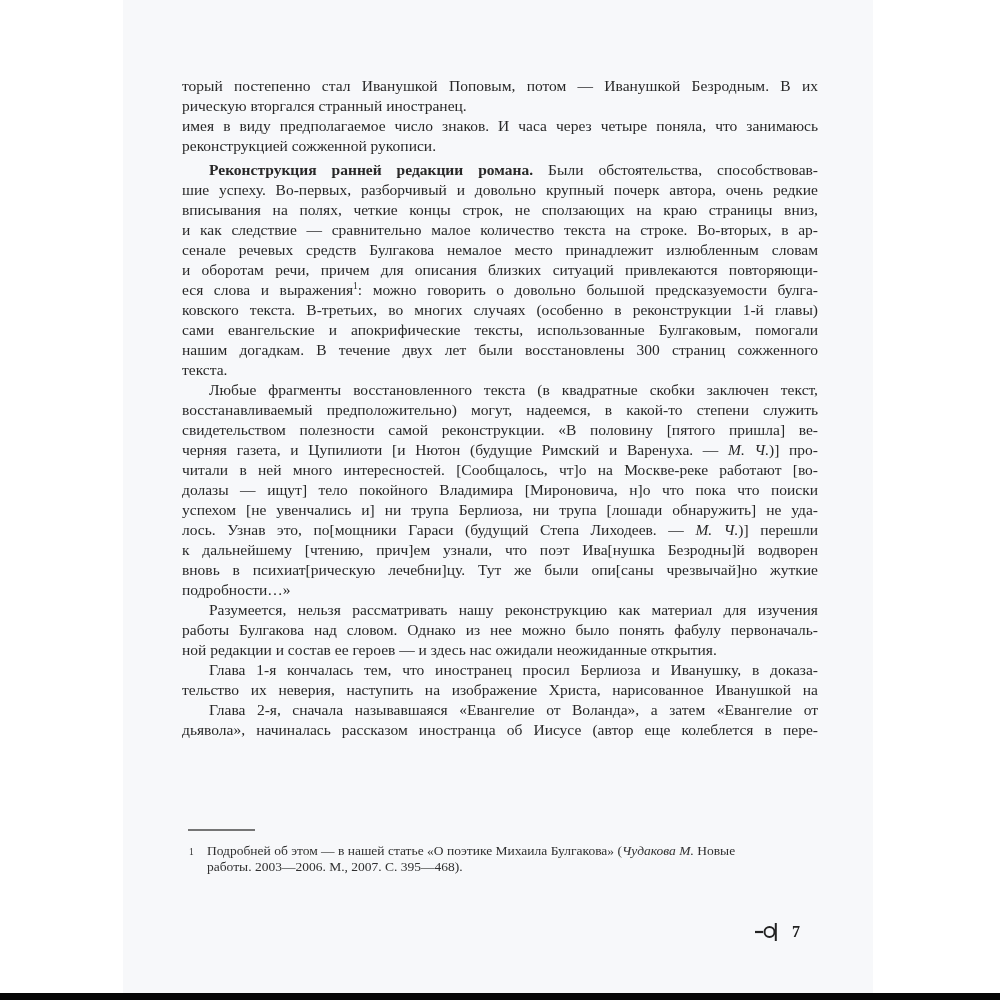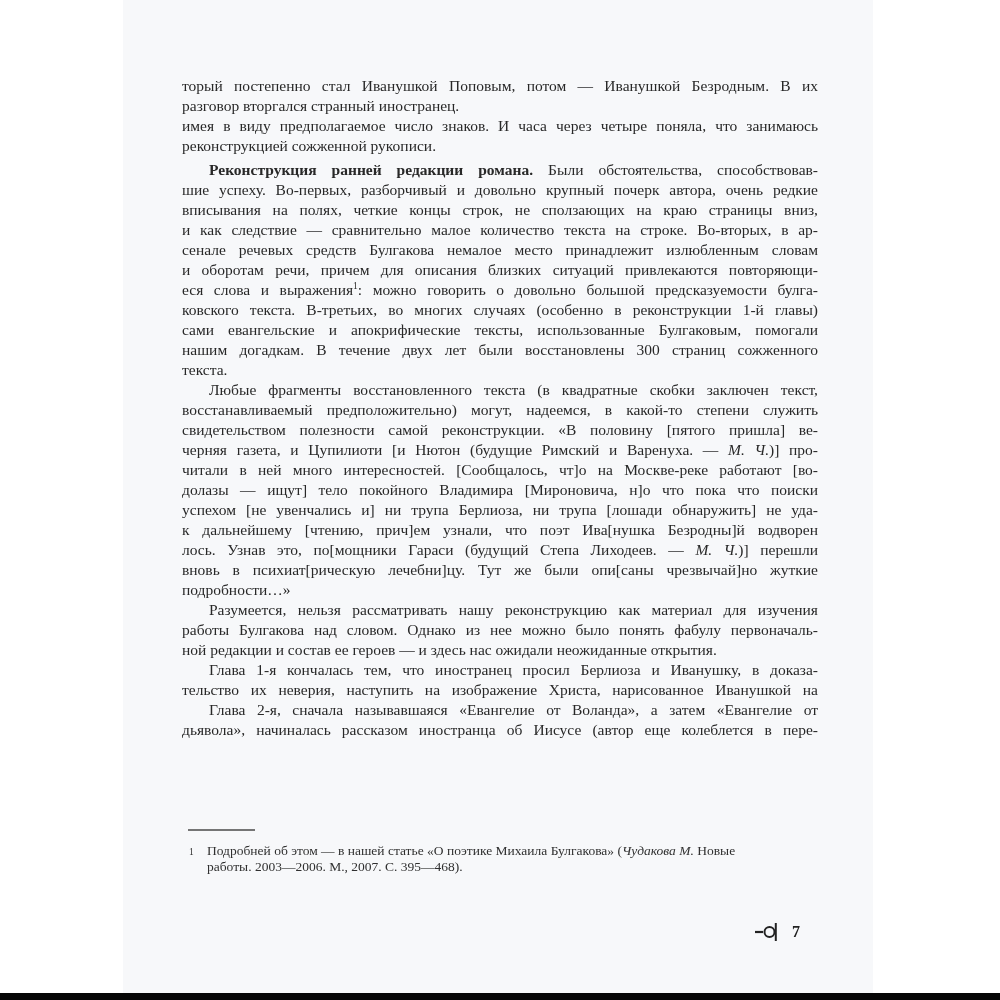--- a/index.html
+++ b/index.html
@@ -55,21 +55,21 @@
 </style>
 </head>
 <body>
 
 <div class="stage">
   <div class="page">
 
     <div class="content">
         <div class="para">
           <div class="line"><span>торый постепенно стал Иванушкой Поповым, потом — Иванушкой Безродным. В их</span></div>
-          <div class="line pl"><span>разговор вторгался странный иностранец.</span></div>
+          <div class="line pl"><span>рическую вторгался странный иностранец.</span></div>
         </div>
         <div class="para">
           <div class="line"><span>имея в виду предполагаемое число знаков. И часа через четыре поняла, что занимаюсь</span></div>
           <div class="line pl"><span>реконструкцией сожженной рукописи.</span></div>
         </div>
         <div class="para gap">
           <div class="line fi"><span class="b">Реконструкция ранней редакции романа.</span><span> Были обстоятельства, способствовав-</span></div>
           <div class="line"><span>шие успеху. Во-первых, разборчивый и довольно крупный почерк автора, очень редкие</span></div>
           <div class="line"><span>вписывания на полях, четкие концы строк, не сползающих на краю страницы вниз,</span></div>
           <div class="line"><span>и как следствие — сравнительно малое количество текста на строке. Во-вторых, в ар-</span></div>
@@ -82,22 +82,22 @@
           <div class="line pl"><span>текста.</span></div>
         </div>
         <div class="para">
           <div class="line fi"><span>Любые фрагменты восстановленного текста (в квадратные скобки заключен текст,</span></div>
           <div class="line"><span>восстанавливаемый предположительно) могут, надеемся, в какой-то степени служить</span></div>
           <div class="line"><span>свидетельством полезности самой реконструкции. «В половину [пятого пришла] ве-</span></div>
           <div class="line"><span>черняя газета, и Цупилиоти [и Нютон (будущие Римский и Варенуха. — </span><span class="i">М. Ч.</span><span>)] про-</span></div>
           <div class="line"><span>читали в ней много интересностей. [Сообщалось, чт]о на Москве-реке работают [во-</span></div>
           <div class="line"><span>долазы — ищут] тело покойного Владимира [Мироновича, н]о что пока что поиски</span></div>
           <div class="line"><span>успехом [не увенчались и] ни трупа Берлиоза, ни трупа [лошади обнаружить] не уда-</span></div>
+          <div class="line"><span>лось. Узнав это, по[мощники Гараси (будущий Степа Лиходеев. — </span><span class="i">М. Ч.</span><span>)] перешли</span></div>
           <div class="line"><span>к дальнейшему [чтению, прич]ем узнали, что поэт Ива[нушка Безродны]й водворен</span></div>
-          <div class="line"><span>лось. Узнав это, по[мощники Гараси (будущий Степа Лиходеев. — </span><span class="i">М. Ч.</span><span>)] перешли</span></div>
           <div class="line"><span>вновь в психиат[рическую лечебни]цу. Тут же были опи[саны чрезвычай]но жуткие</span></div>
           <div class="line pl"><span>подробности…»</span></div>
         </div>
         <div class="para">
           <div class="line fi"><span>Разумеется, нельзя рассматривать нашу реконструкцию как материал для изучения</span></div>
           <div class="line"><span>работы Булгакова над словом. Однако из нее можно было понять фабулу первоначаль-</span></div>
           <div class="line pl"><span>ной редакции и состав ее героев — и здесь нас ожидали неожиданные открытия.</span></div>
         </div>
         <div class="para">
           <div class="line fi"><span>Глава 1-я кончалась тем, что иностранец просил Берлиоза и Иванушку, в доказа-</span></div>

